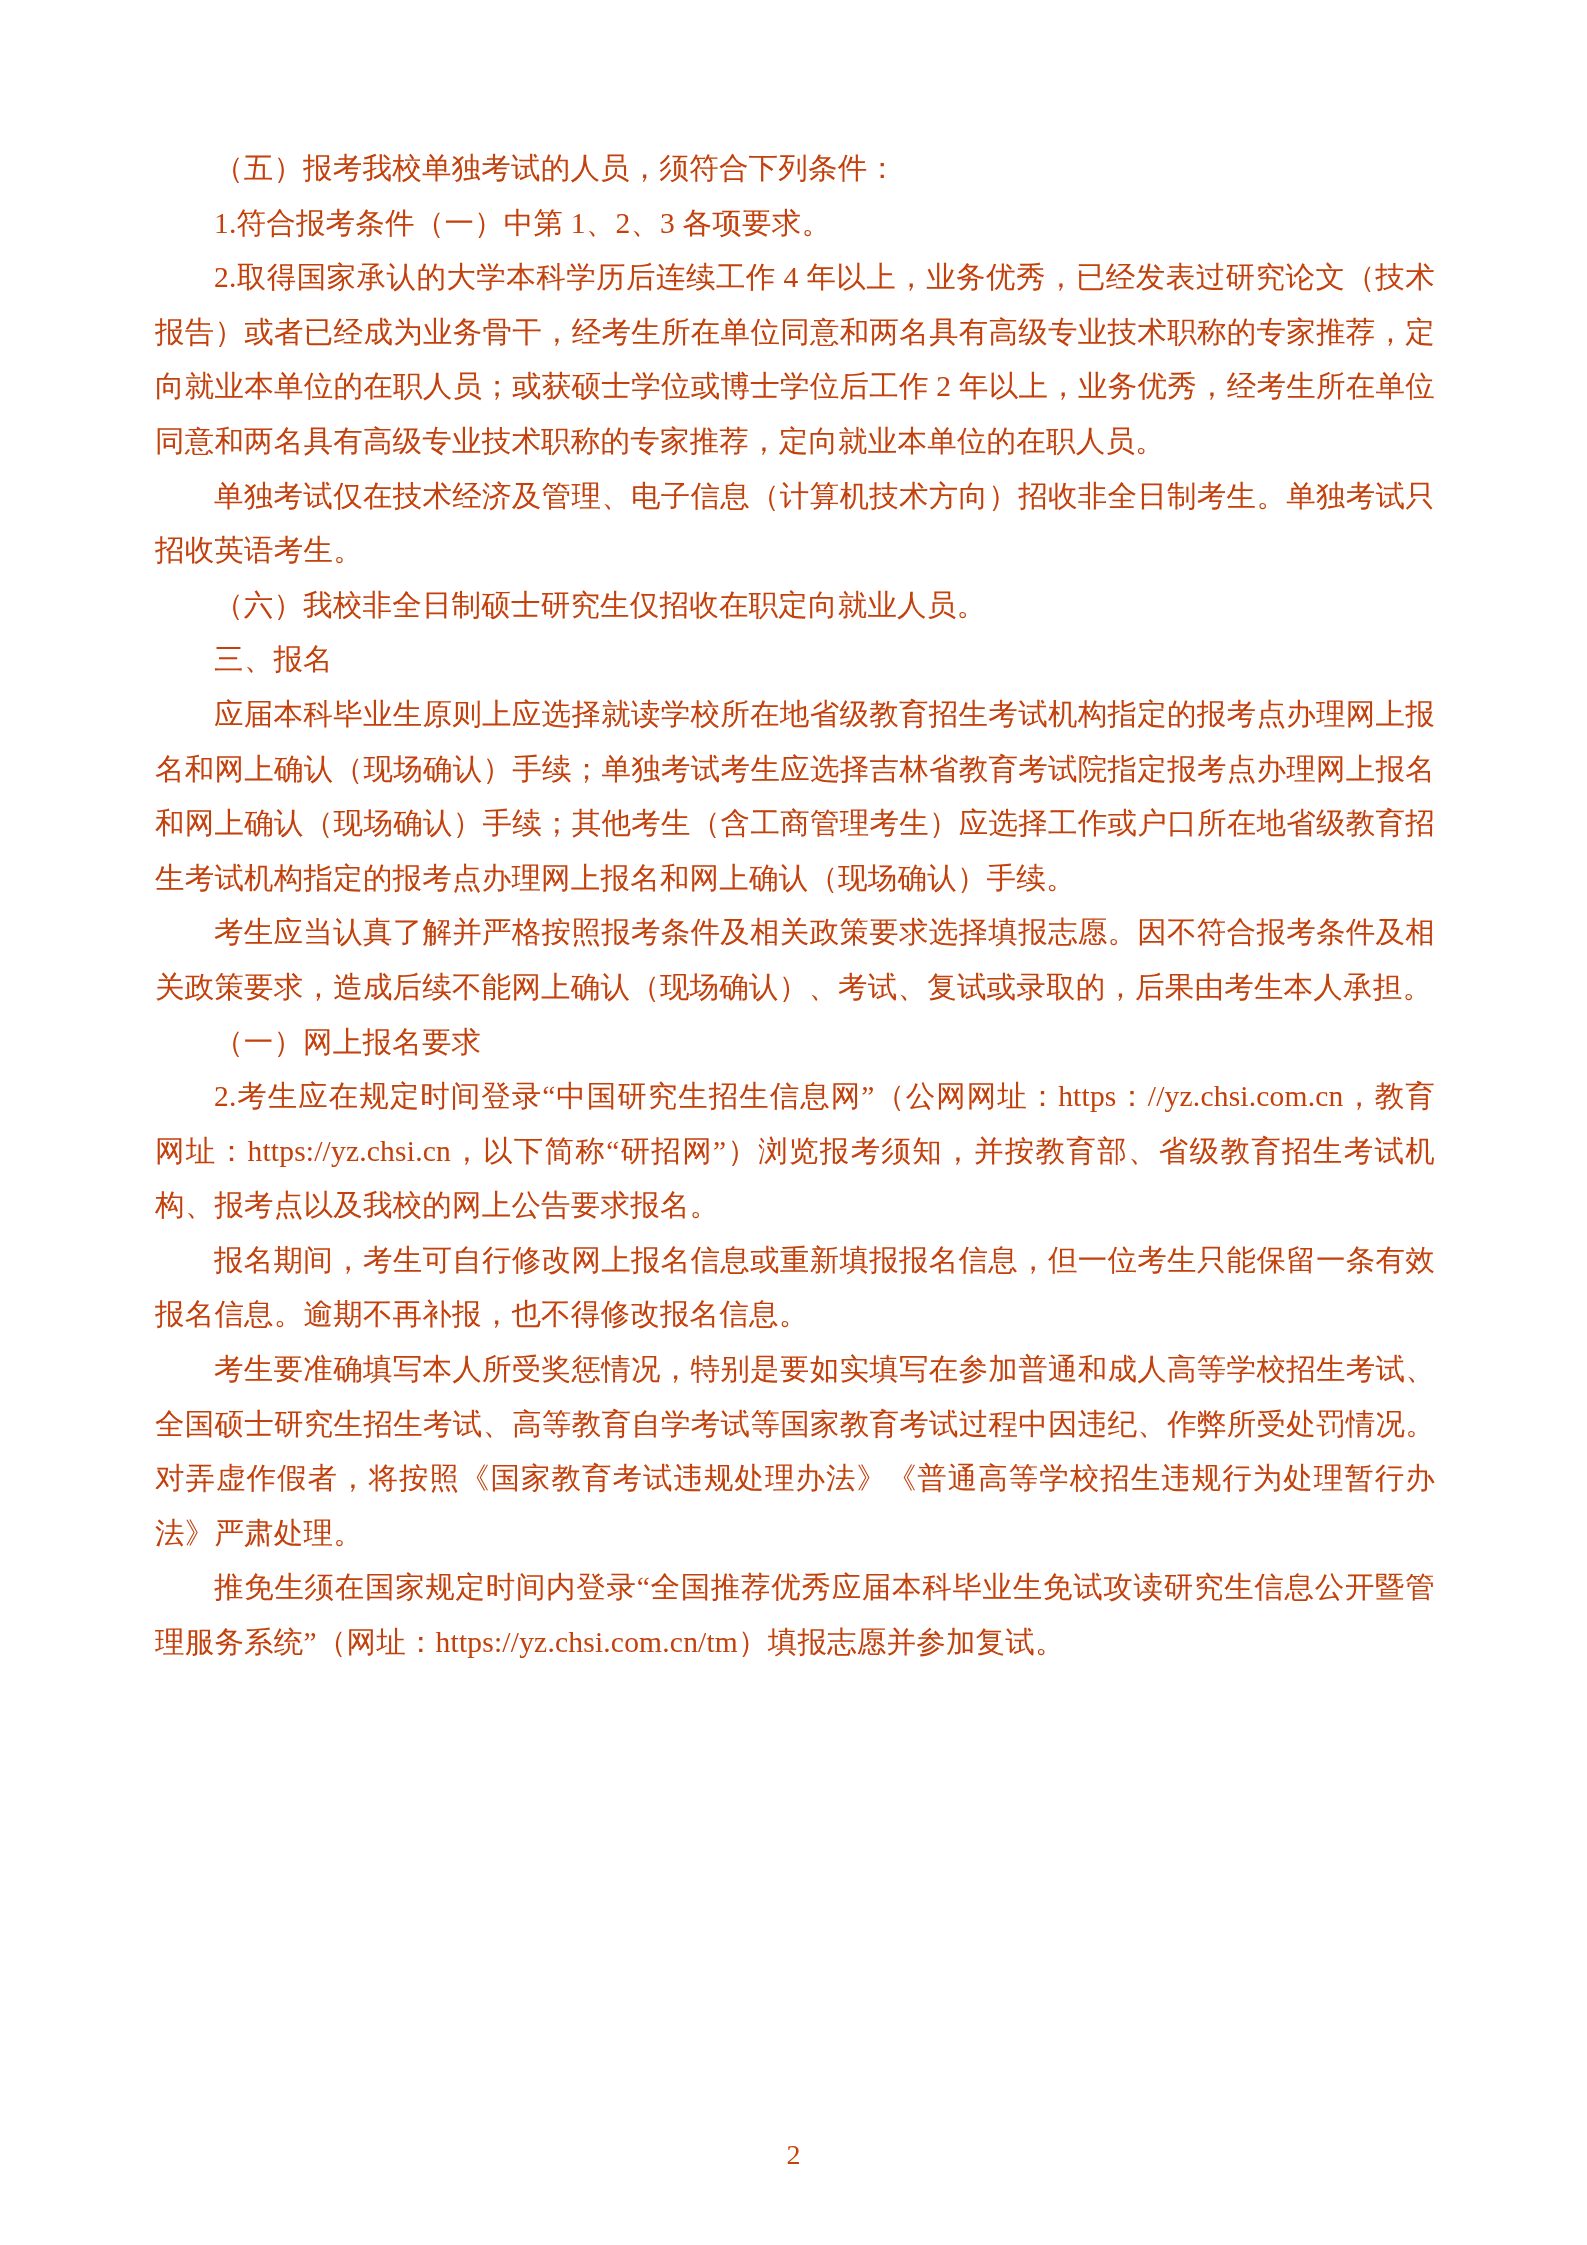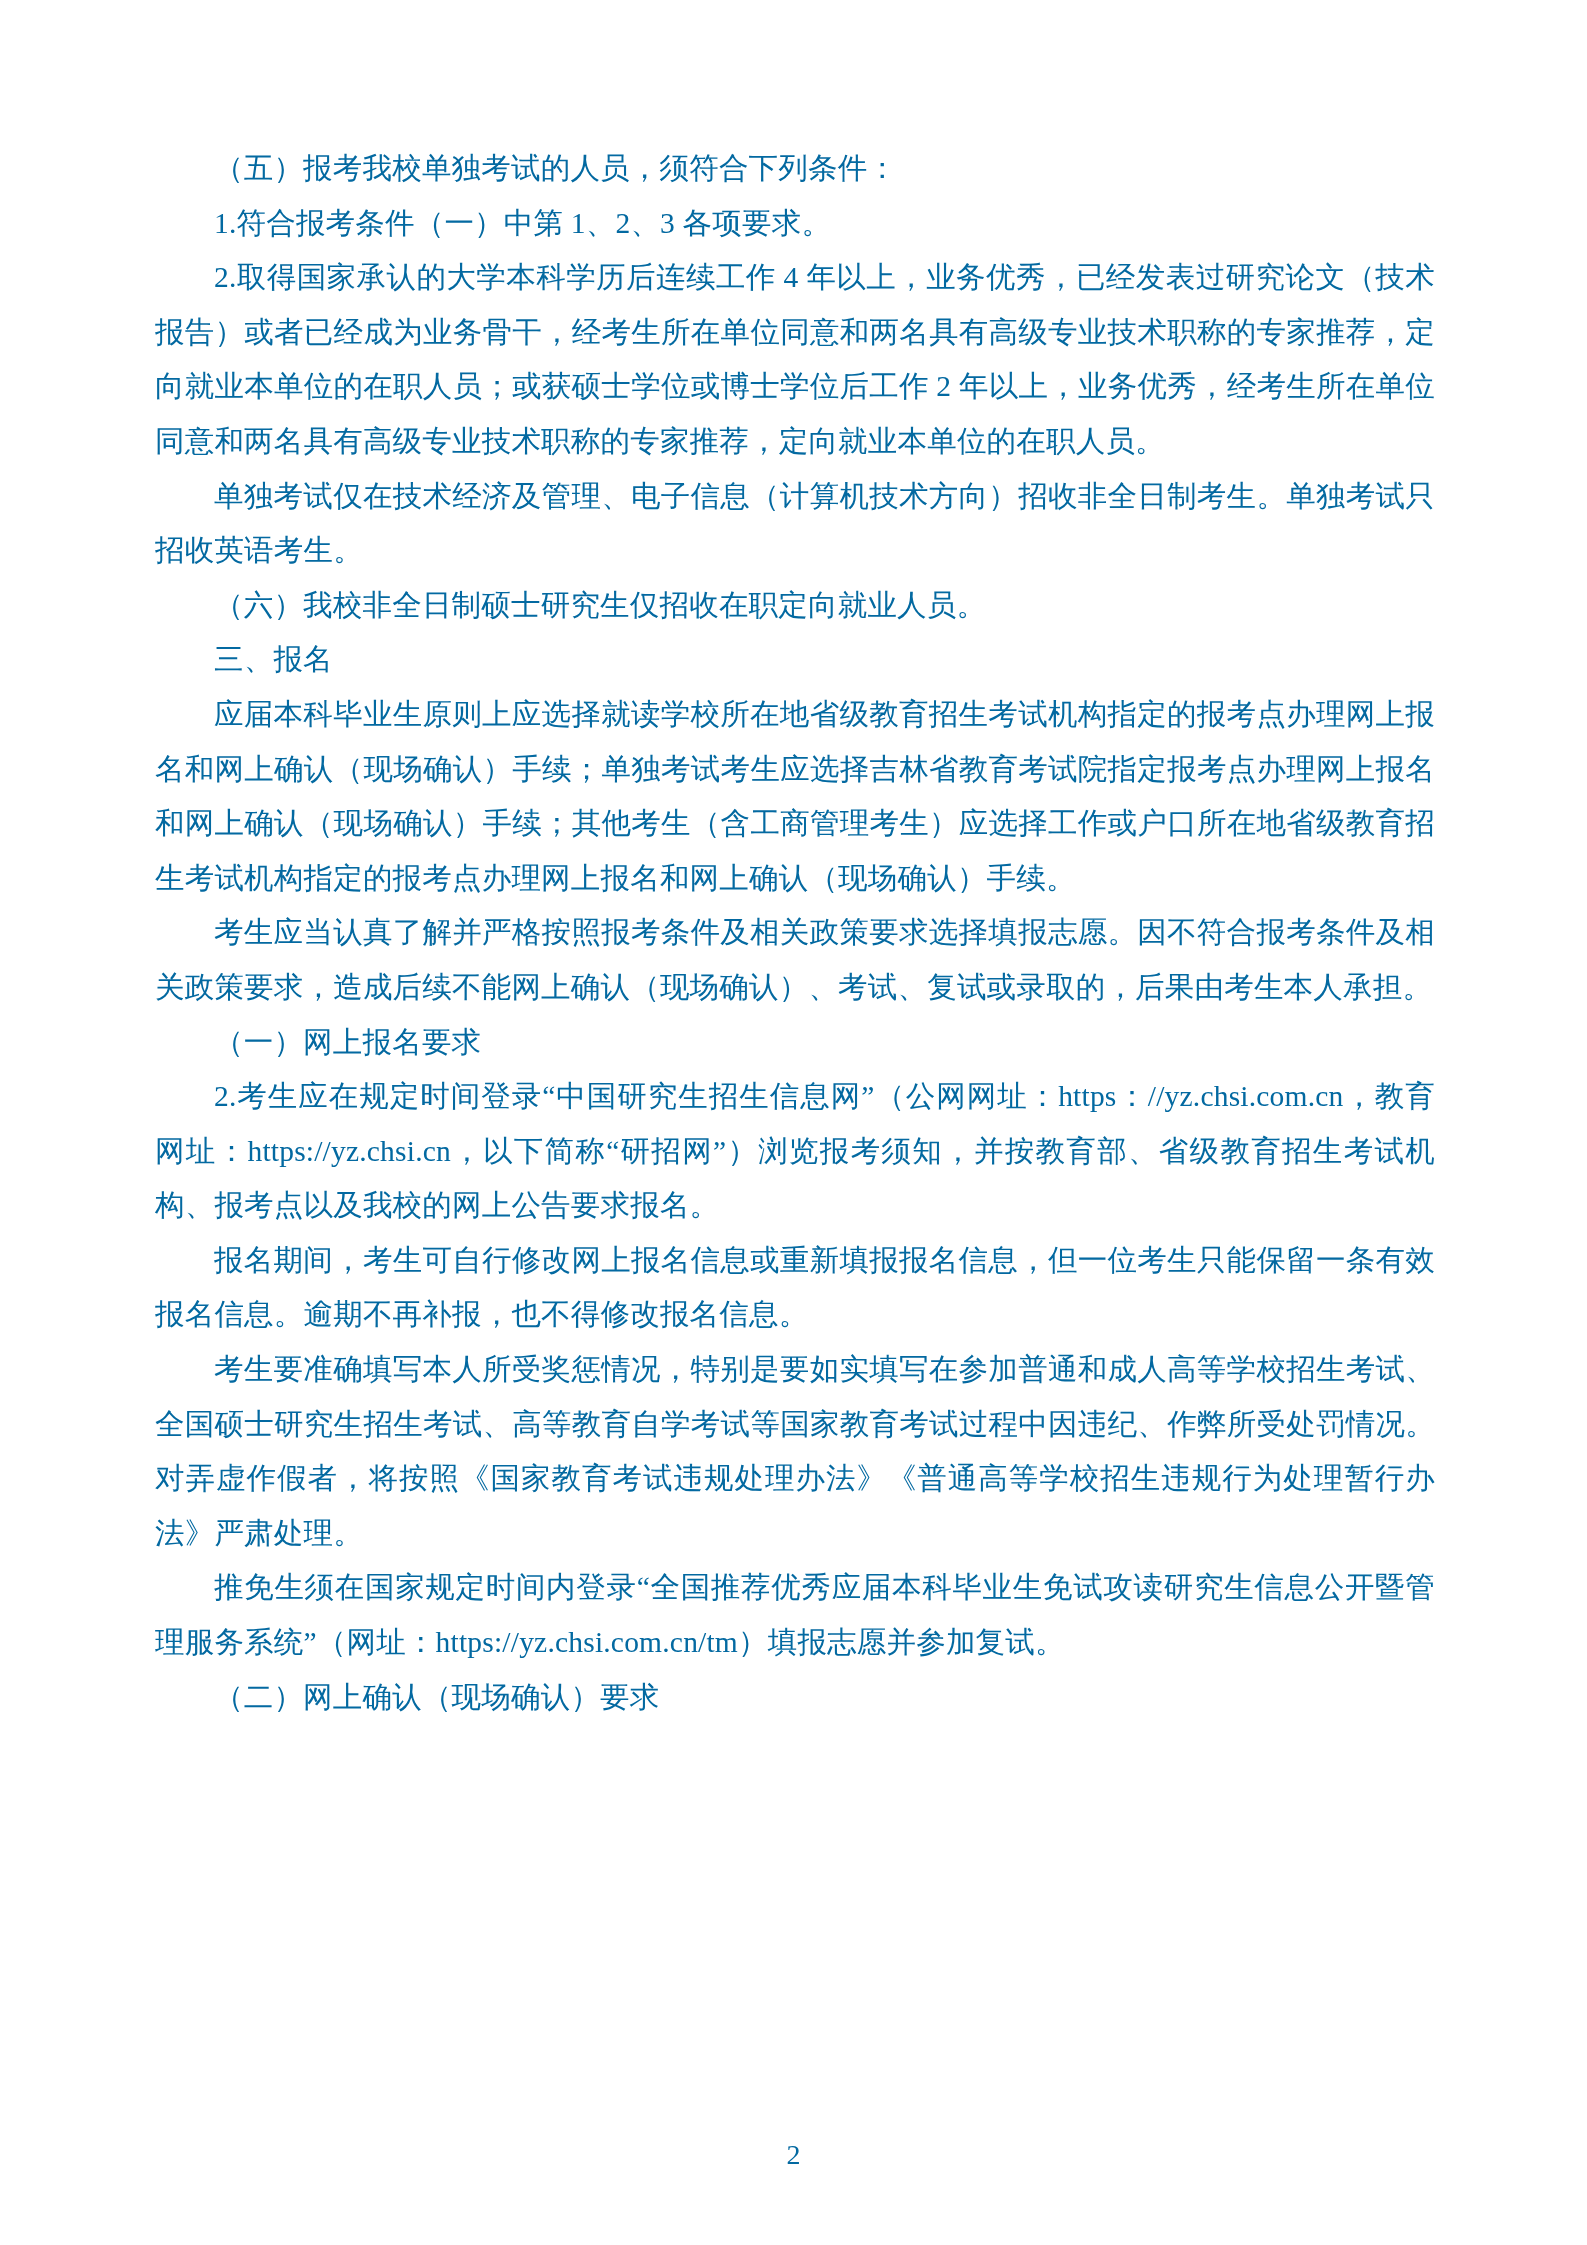--- a/index.html
+++ b/index.html
@@ -1,21 +1,21 @@
 <!DOCTYPE html>
 <html><head>
 <meta charset="utf-8">
 <style>
   html, body { margin: 0; padding: 0; background: #ffffff; }
   .page {
     position: relative;
     width: 1587px;
     height: 2245px;
     background: #ffffff;
-    color: #0369a1;
+    color: #c2410c;
     font-family: "Liberation Serif", "DejaVu Serif", serif;
     overflow: hidden;
   }
   .content {
     position: absolute;
     left: 155px;
     top: 141px;
     width: 1280px;
     font-size: 29.5px;
     line-height: 54.6px;
@@ -49,16 +49,15 @@
     <p>单独考试仅在技术经济及管理、电子信息（计算机技术方向）招收非全日制考生。单独考试只招收英语考生。</p>
     <p>（六）我校非全日制硕士研究生仅招收在职定向就业人员。</p>
     <p>三、报名</p>
     <p>应届本科毕业生原则上应选择就读学校所在地省级教育招生考试机构指定的报考点办理网上报名和网上确认（现场确认）手续；单独考试考生应选择吉林省教育考试院指定报考点办理网上报名和网上确认（现场确认）手续；其他考生（含工商管理考生）应选择工作或户口所在地省级教育招生考试机构指定的报考点办理网上报名和网上确认（现场确认）手续。</p>
     <p>考生应当认真了解并严格按照报考条件及相关政策要求选择填报志愿。因不符合报考条件及相关政策要求，造成后续不能网上确认（现场确认）、考试、复试或录取的，后果由考生本人承担。</p>
     <p>（一）网上报名要求</p>
     <p>2.考生应在规定时间登录“中国研究生招生信息网”（公网网址：https：//yz.chsi.com.cn，教育网址：https://yz.chsi.cn，以下简称“研招网”）浏览报考须知，并按教育部、省级教育招生考试机构、报考点以及我校的网上公告要求报名。</p>
     <p>报名期间，考生可自行修改网上报名信息或重新填报报名信息，但一位考生只能保留一条有效报名信息。逾期不再补报，也不得修改报名信息。</p>
     <p>考生要准确填写本人所受奖惩情况，特别是要如实填写在参加普通和成人高等学校招生考试、全国硕士研究生招生考试、高等教育自学考试等国家教育考试过程中因违纪、作弊所受处罚情况。对弄虚作假者，将按照《国家教育考试违规处理办法》《普通高等学校招生违规行为处理暂行办法》严肃处理。</p>
     <p>推免生须在国家规定时间内登录“全国推荐优秀应届本科毕业生免试攻读研究生信息公开暨管理服务系统”（网址：https://yz.chsi.com.cn/tm）填报志愿并参加复试。</p>
-    <p>（二）网上确认（现场确认）要求</p>
   </div>
   <div class="footer">2</div>
 </div>
 
 </body></html>

